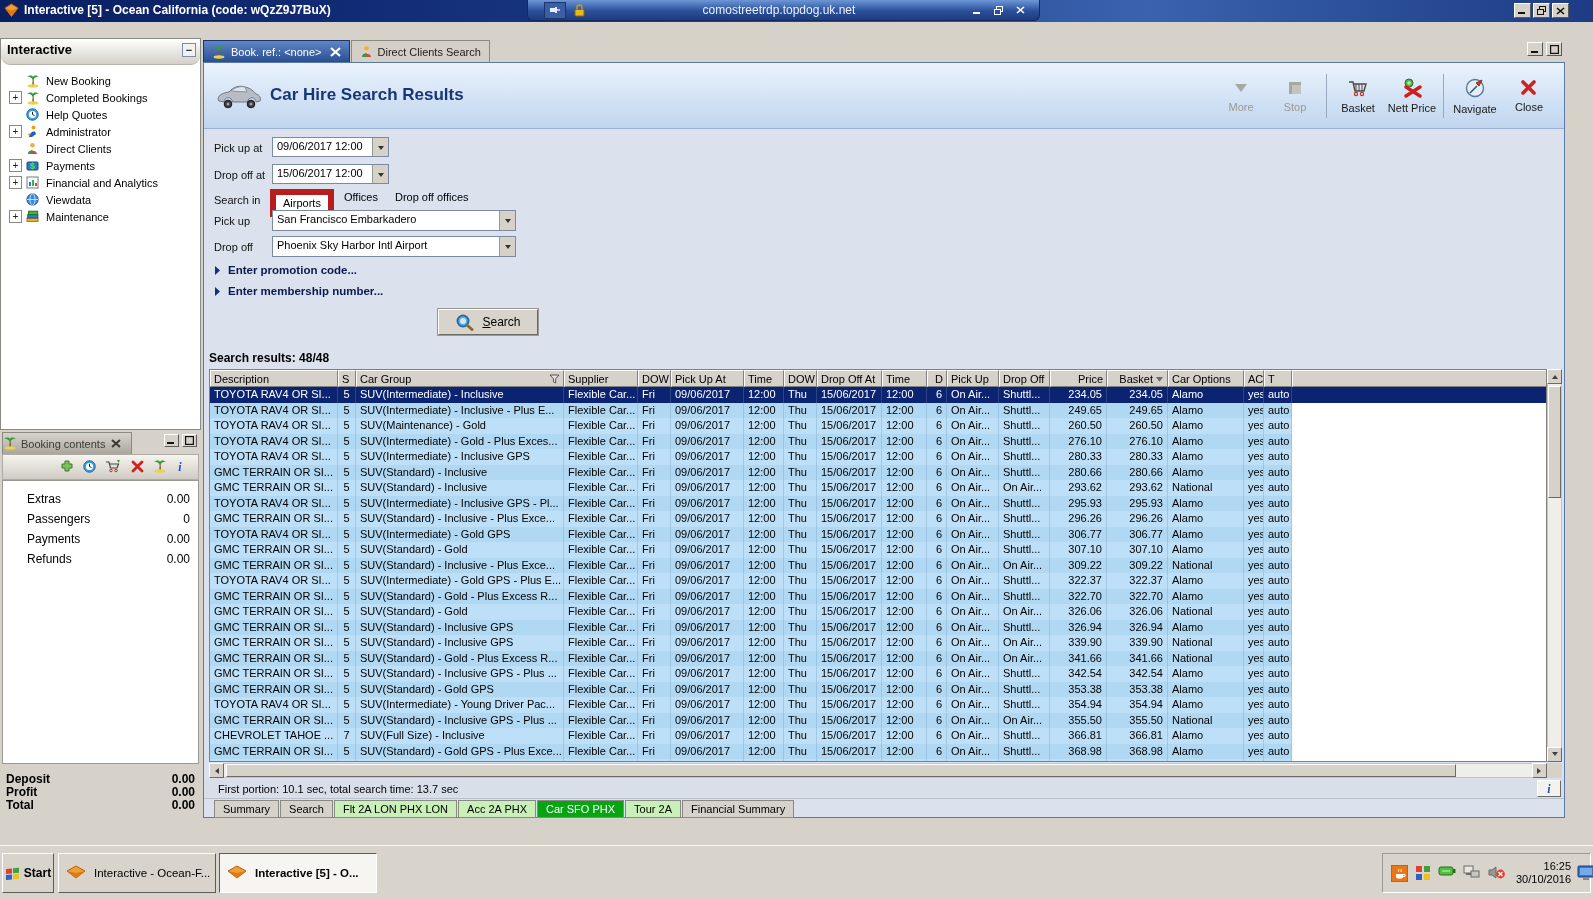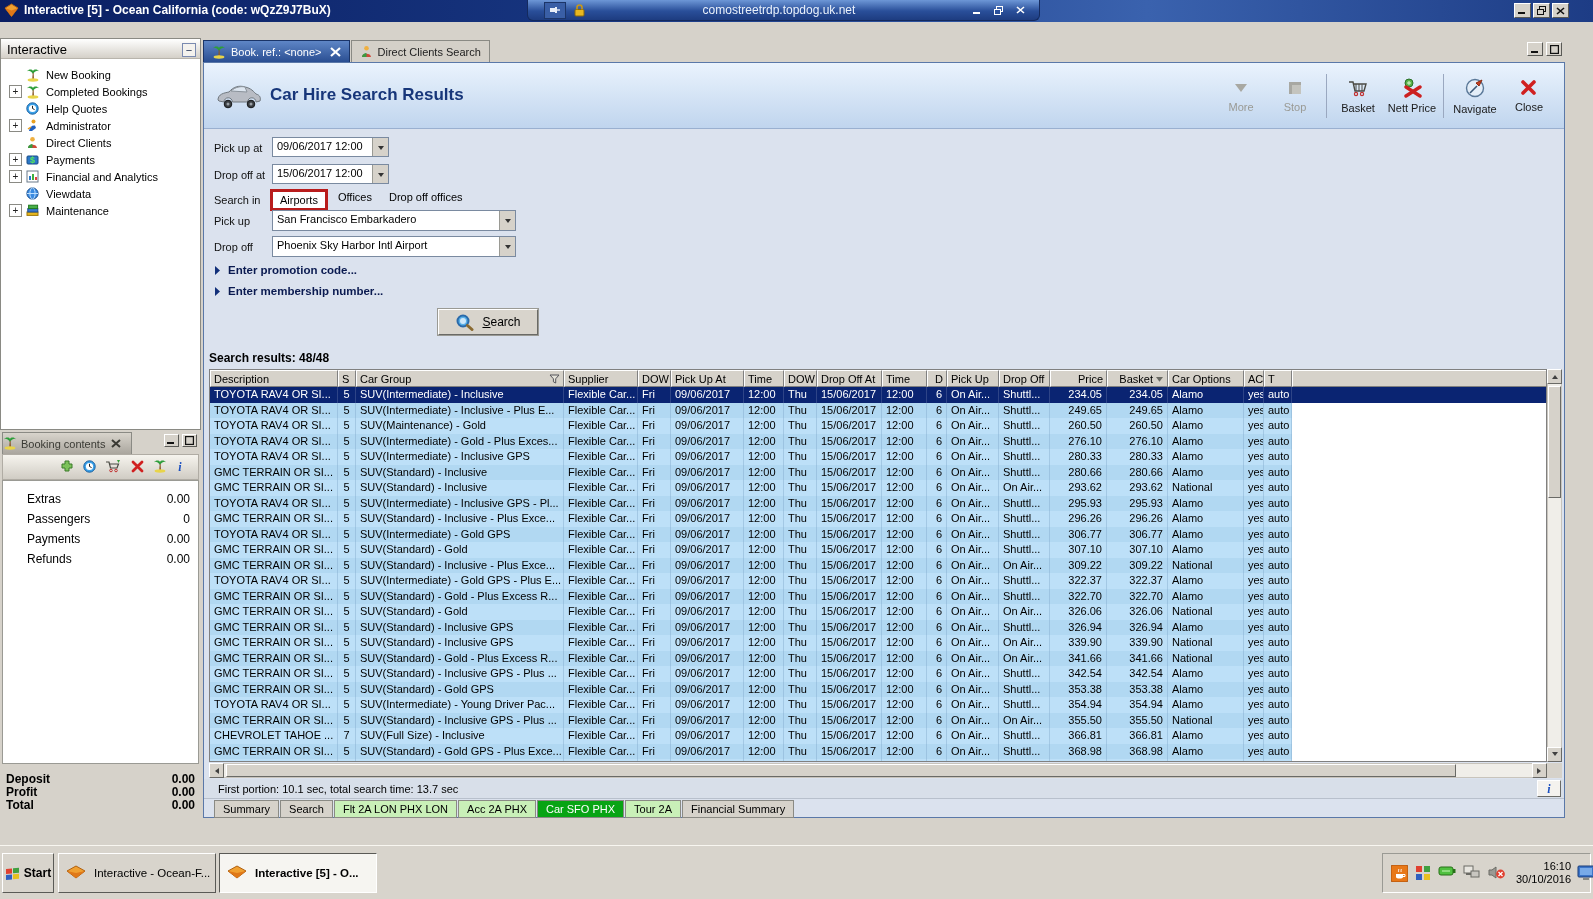--- a/index.html
+++ b/index.html
@@ -27,22 +27,22 @@
   .rdp-btns span { display:flex; }
 
   
   .menubar { position:absolute; left:0; top:22px; width:1593px; height:15px; background:#ee1111;
     display:flex; align-items:center; color:#fff; }
   .menu-item { padding:0 9px; height:15px; line-height:15px; }
 
   
   .sidebar { position:absolute; left:0; top:38px; width:201px; height:392px; background:#fff;
     border:1px solid #8a8a84; }
-  .sb-head { height:20px; background:linear-gradient(#ffffff,#d4d0c8); border-bottom:1px solid #b8b4ac;
-    font-size:13px; font-weight:normal; line-height:22px; padding-left:6px; position:relative; }
+  .sb-head { height:26px; background:linear-gradient(#ffffff,#d4d0c8); border-bottom:1px solid #b8b4ac;
+    font-size:13px; font-weight:bold; line-height:22px; padding-left:6px; position:relative;border-radius:9px; }
   .collapse { position:absolute; right:4px; top:4px; width:14px; height:14px; background:#f4f2ee;
     border:1px solid #7a8ab0; color:#203050; font-size:11px; line-height:12px; text-align:center; }
   .tree { padding-top:7px; }
   .tree-row { display:flex; align-items:center; height:17px; cursor:default; }
   .expander { width:13px; height:13px; margin-left:8px; flex:0 0 13px; }
   .expander.box { background:#fff; border:1px solid #8a8a84; font-size:10px; line-height:11px; text-align:center; color:#222; }
   .tree-icon { width:16px; margin-left:4px; display:flex; }
   .tree-label { margin-left:4px; white-space:nowrap; }
 
   
@@ -91,21 +91,21 @@
   .tbtn.disabled { color:#9a9a94; }
   .tbsep { width:1px; height:44px; background:#9aa8c0; margin:0 4px; }
 
   .flabel { position:absolute; left:10px; color:#111; }
   .finput { position:absolute; height:20px; background:#fff; border:1px solid #7a8aa0; display:flex; }
   .finput .val { flex:1; padding:2px 4px; white-space:nowrap; overflow:hidden; }
   .dd-btn { width:16px; height:100%; background:#d6d2ca; border-left:1px solid #9a9a94;
     display:flex; align-items:center; justify-content:center; }
   .dd-btn i { width:0; height:0; border:3px solid transparent; border-top:4px solid #333; margin-top:4px; }
   .opt { padding:2px 7px; }
-  .opt.sel { background:#fff; border:3px solid #b91c1c; }
+  .opt.sel { background:#fff; border:6px solid #b91c1c; }
   .disclose { position:absolute; left:10px; display:flex; align-items:center; gap:7px;
     font-weight:bold; color:#0a1a50; font-size:11.5px; }
   .search-btn { position:absolute; left:234px; top:246px; width:100px; height:26px; background:#d8d4cc;
     border:1px solid; border-color:#fff #6a6a66 #6a6a66 #fff; box-shadow:0 0 0 1px #9a9a94;
     display:flex; align-items:center; justify-content:center; gap:7px; }
   .search-btn .sl { font-size:12px; }
   .search-btn .sl::first-letter { text-decoration:underline; }
   .results-label { position:absolute; left:5px; top:288px; font-weight:bold; font-size:12px; }
 
   
@@ -1328,21 +1328,21 @@
           </div>
           <div class="ticn">
             <svg width="19" height="15">
               <path d="M2 5v5h3l4 3V2L5 5Z" fill="#9a9a94" stroke="#6a6a64"></path>
               <circle cx="13.5" cy="9" r="4.4" fill="#e04030"></circle>
               <path d="M11.5 7l4 4M15.5 7l-4 4" stroke="#fff" stroke-width="1.3"></path>
             </svg>
           </div>
         </span>
       <span class="tray-clock">
-        <div>16:10</div>
+        <div>16:25</div>
         <div>30/10/2016</div>
       </span>
       <span class="gi-mon" style="display:flex">
           <svg width="18" height="16">
             <rect x="1" y="1" width="16" height="11" rx="1" fill="#3a74c8" stroke="#1a3c78"></rect>
             <rect x="3" y="3" width="12" height="7" fill="#78aae8"></rect>
             <rect x="6" y="13" width="6" height="2" fill="#8a8a84"></rect>
           </svg>
         </span>
     </div>

